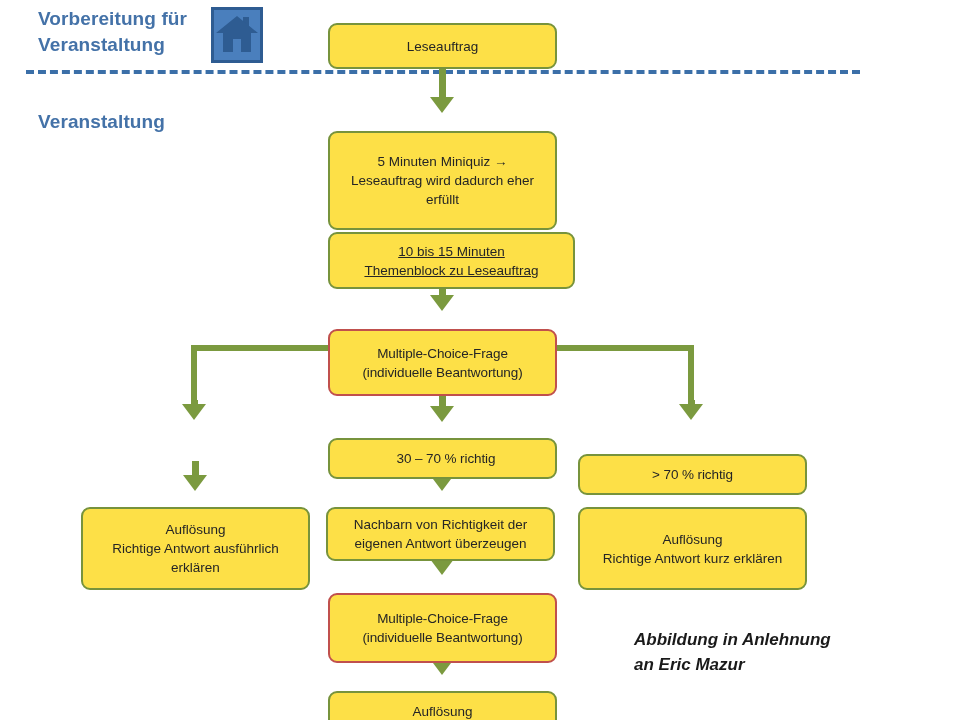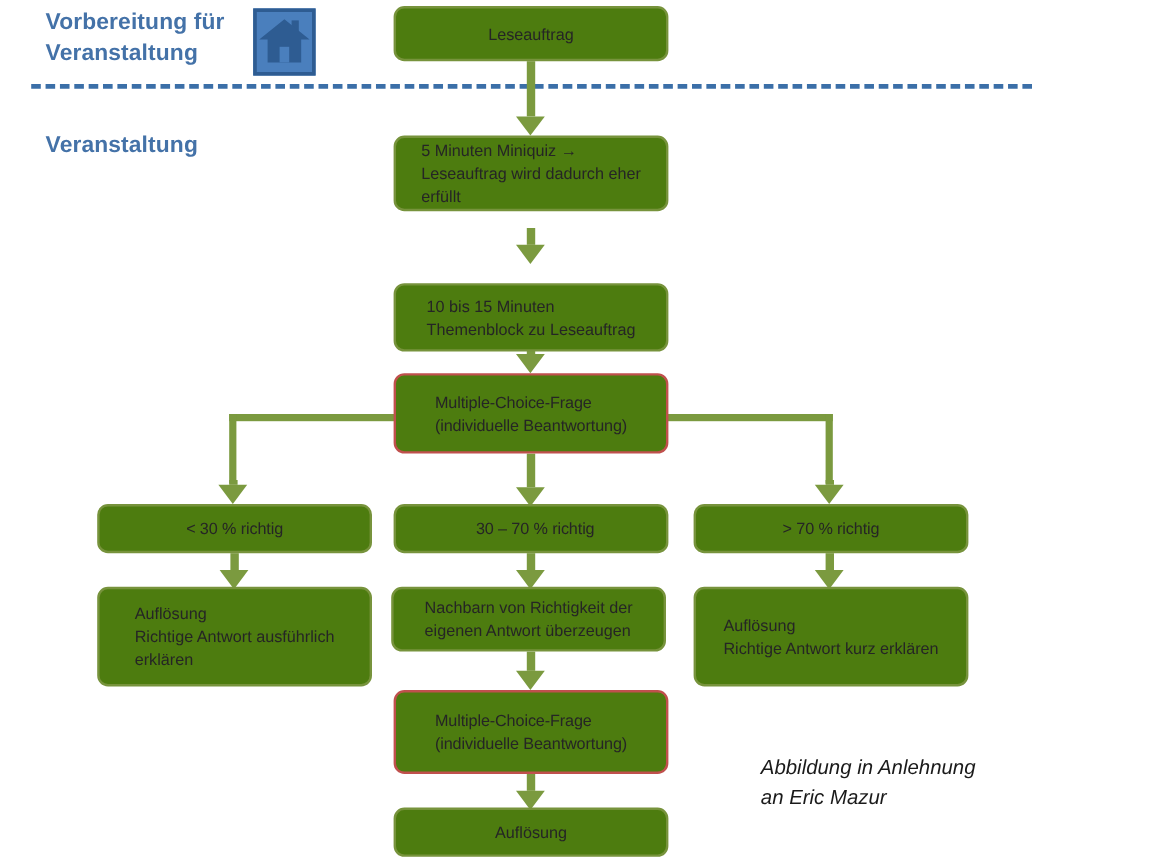--- a/index.html
+++ b/index.html
@@ -53,31 +53,33 @@
     top: 70px;
     width: 834px;
     height: 0;
     border-top: 4px dashed #3B6FA8;
   }
 
   
   .node {
     position: absolute;
     box-sizing: border-box;
-    background: #4d7c0f;
+    background: #fde047;
     border: 2px solid #77933C;
     border-radius: 9px;
     display: flex;
     align-items: center;
     justify-content: center;
+    text-align: center;
     color: #252525;
     font-size: 13.5px;
     line-height: 19px;
     padding: 2px 8px;
     white-space: pre-line;
+    margin-top: 18px;
   }
   .node.red   { border-color: #C0504D; }
   .node.bold  { font-weight: normal; letter-spacing: -.1px; }
 
   
   .arrow-v {
     position: absolute;
     width: 24px;
   }
   .arrow-v .shaft {
@@ -108,20 +110,21 @@
   
   #caption {
     position: absolute;
     left: 634px;
     top: 627px;
     font-style: italic;
     font-size: 17px;
     line-height: 25px;
     color: #1a1a1a;
     white-space: pre-line;
+    font-weight: bold;
   }
 </style>
 </head>
 <body>
 
 <div id="canvas">
 
   <div class="section-title" id="title-prep">Vorbereitung für
 Veranstaltung</div>
 
@@ -193,35 +196,34 @@
     <div class="head" style="top:16px;"></div>
   </div>
 
   <div class="arrow-v" style="left:430px; top:645px; height:30px;">
     <div class="shaft" style="height:14px;"></div>
     <div class="head" style="top:14px;"></div>
   </div>
 
   <div class="node" style="left:328px; top:5px; width:229px; height:46px;">Leseauftrag</div>
 
-  <div class="node" style="left:328px; top:113px; width:229px; height:63px;">5 Minuten Miniquiz →
+  <div class="node" style="left:328px; top:113px; width:229px; height:99px;">5 Minuten Miniquiz →
 Leseauftrag wird dadurch eher
 erfüllt</div>
 
-  <div class="node" style="left:328px; top:236px; width:229px; height:57px;">10 bis 15 Minuten
+  <div class="node" style="left:328px; top:214px; width:247px; height:57px;text-decoration:underline;">10 bis 15 Minuten
 Themenblock zu Leseauftrag</div>
 
   <div class="node red bold" style="left:328px; top:311px; width:229px; height:67px;">Multiple-Choice-Frage
 (individuelle Beantwortung)</div>
 
-  <div class="node bold" style="left:81px; top:420px; width:229px; height:41px;">&lt; 30 % richtig</div>
 
   <div class="node bold" style="left:328px; top:420px; width:229px; height:41px;padding-left:15px;">30 – 70 % richtig</div>
 
-  <div class="node bold" style="left:578px; top:420px; width:229px; height:41px;">&gt; 70 % richtig</div>
+  <div class="node bold" style="left:578px; top:436px; width:229px; height:41px;">&gt; 70 % richtig</div>
 
   <div class="node" style="left:81px; top:489px; width:229px; height:83px;">Auflösung
 Richtige Antwort  ausführlich
 erklären</div>
 
   <div class="node" style="left:326px; top:489px; width:229px; height:54px;">Nachbarn von Richtigkeit der
 eigenen Antwort  überzeugen</div>
 
   <div class="node" style="left:578px; top:489px; width:229px; height:83px;">Auflösung
 Richtige Antwort  kurz erklären</div>

